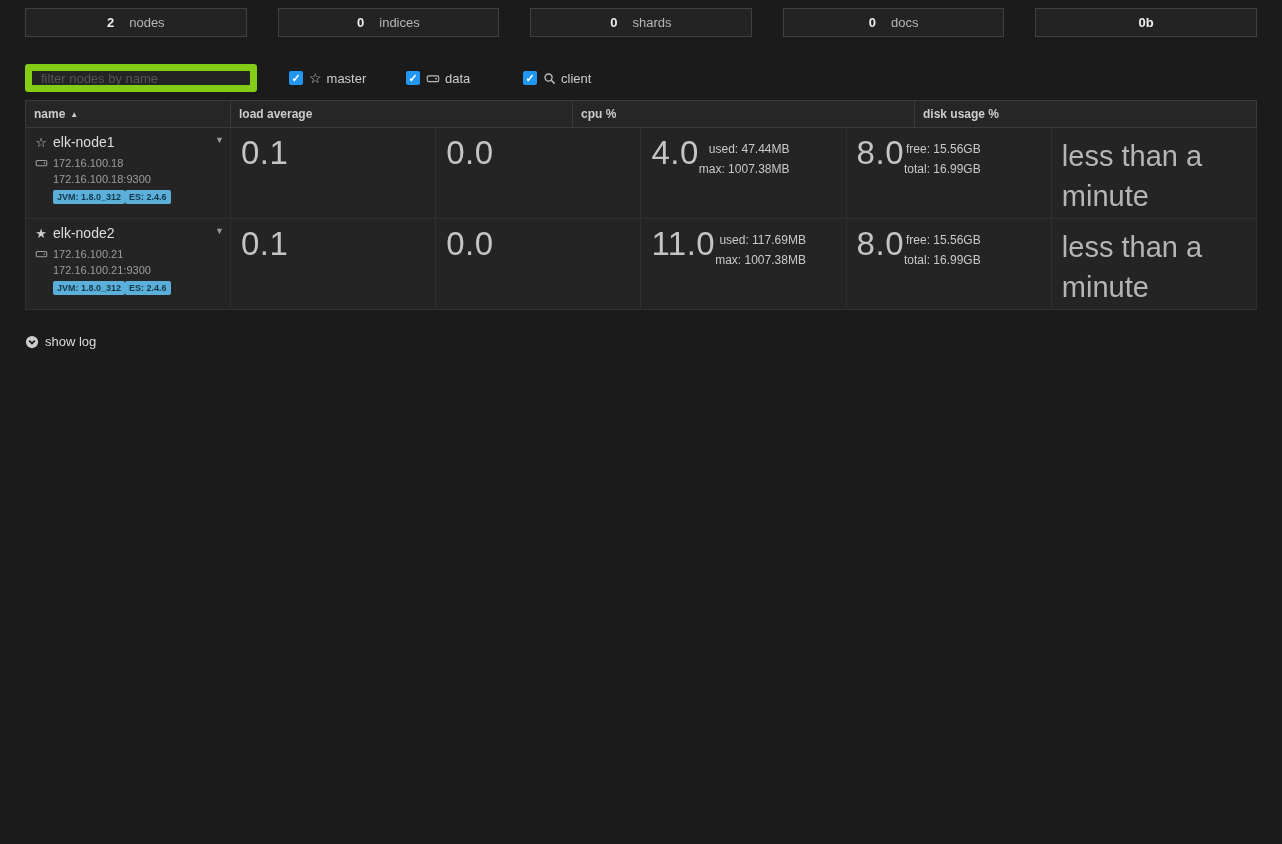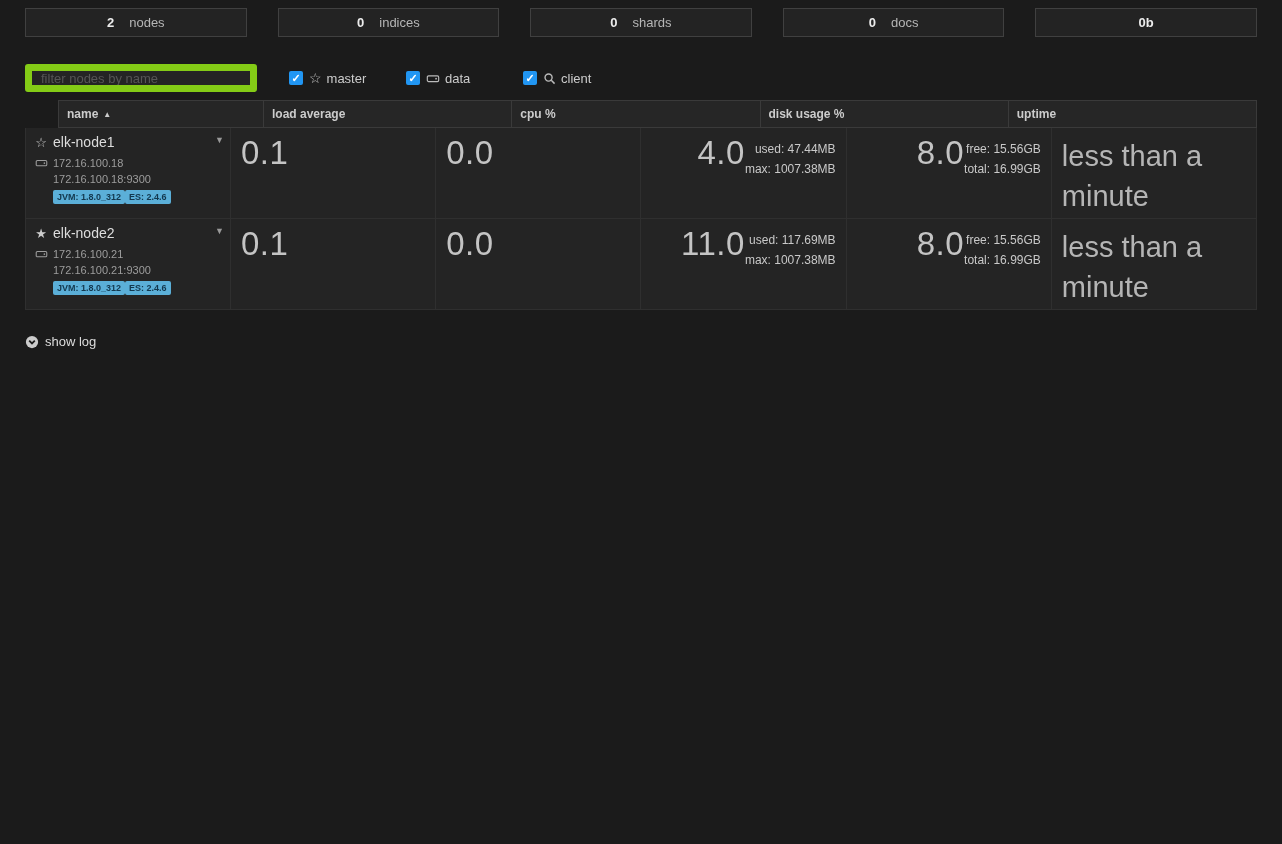--- a/index.html
+++ b/index.html
@@ -47,21 +47,21 @@
     display: inline-flex; align-items: center; justify-content: center;
     color: #ffffff; font-size: 11px; font-weight: bold;
     flex: 0 0 auto;
   }
   .cb-icon { margin-left: 6px; display: inline-flex; align-items: center; color: #c0c0c0; }
   .cb-star { font-size: 14px; line-height: 14px; }
   .cb-label { margin-left: 5px; font-size: 13px; color: #cccccc; }
 
   
   .node-table { margin-top: 8px; }
-  .grid-header { display: flex; background: #262626; border: 1px solid #3a3a3a; margin-left: 33px; }
+  .grid-header { display: flex; background: #262626; border: 1px solid #3a3a3a; }
   .grid-header .col {
     padding: 6px 8px;
     font-size: 12px; font-weight: bold; color: #cccccc;
     border-right: 1px solid #3a3a3a;
     display: flex; align-items: center;
   }
   .grid-header .col:last-child { border-right: none; }
   .sort-icon { font-size: 8px; margin-left: 5px; color: #cccccc; }
 
   .col-name { width: 205px; flex: 0 0 205px; }
@@ -71,21 +71,21 @@
   .node-row .col, .node-row .col-name {
     border-right: 1px solid #2f2f2f;
     padding: 8px 10px;
     overflow: hidden;
   }
   .node-row .col:last-child { border-right: none; }
 
   .big-number {
     font-size: 33px; color: #c4c4c4; line-height: 1.05; letter-spacing: 0.5px;
   }
-  .metric-cell { display: flex; justify-content: flex-end; align-items: flex-start; }
+  .metric-cell { display: flex; justify-content: flex-start; align-items: flex-start; }
   .metric-detail { text-align: right; font-size: 12px; color: #c9c9c9; line-height: 20px; padding-top: 3px; }
   .uptime-text { font-size: 29px; color: #b5b5b5; line-height: 40px; }
 
   
   .name-cell { position: relative; padding: 6px 8px !important; }
   .node-title-row { display: flex; align-items: center; }
   .node-star { font-size: 13px; color: #cccccc; width: 14px; text-align: center; flex: 0 0 14px; }
   .node-name { margin-left: 5px; font-size: 14px; color: #dddddd; }
   .node-caret {
     position: absolute; top: 6px; right: 6px;
@@ -178,23 +178,20 @@
       </div>
       <div class="col">
         <span>load average</span>
       </div>
       <div class="col">
         <span>cpu %</span>
       </div>
       <div class="col">
         <span>disk usage %</span>
       </div>
-      <div class="col">
-        <span>uptime</span>
-      </div>
     </div>
 
     <div class="node-row">
       <div class="col-name name-cell">
         <div class="node-title-row">
           <span class="node-star">☆</span>
           <span class="node-name">elk-node1</span>
         </div>
         <span class="node-caret">▼</span>
         <div class="node-ip-row">

